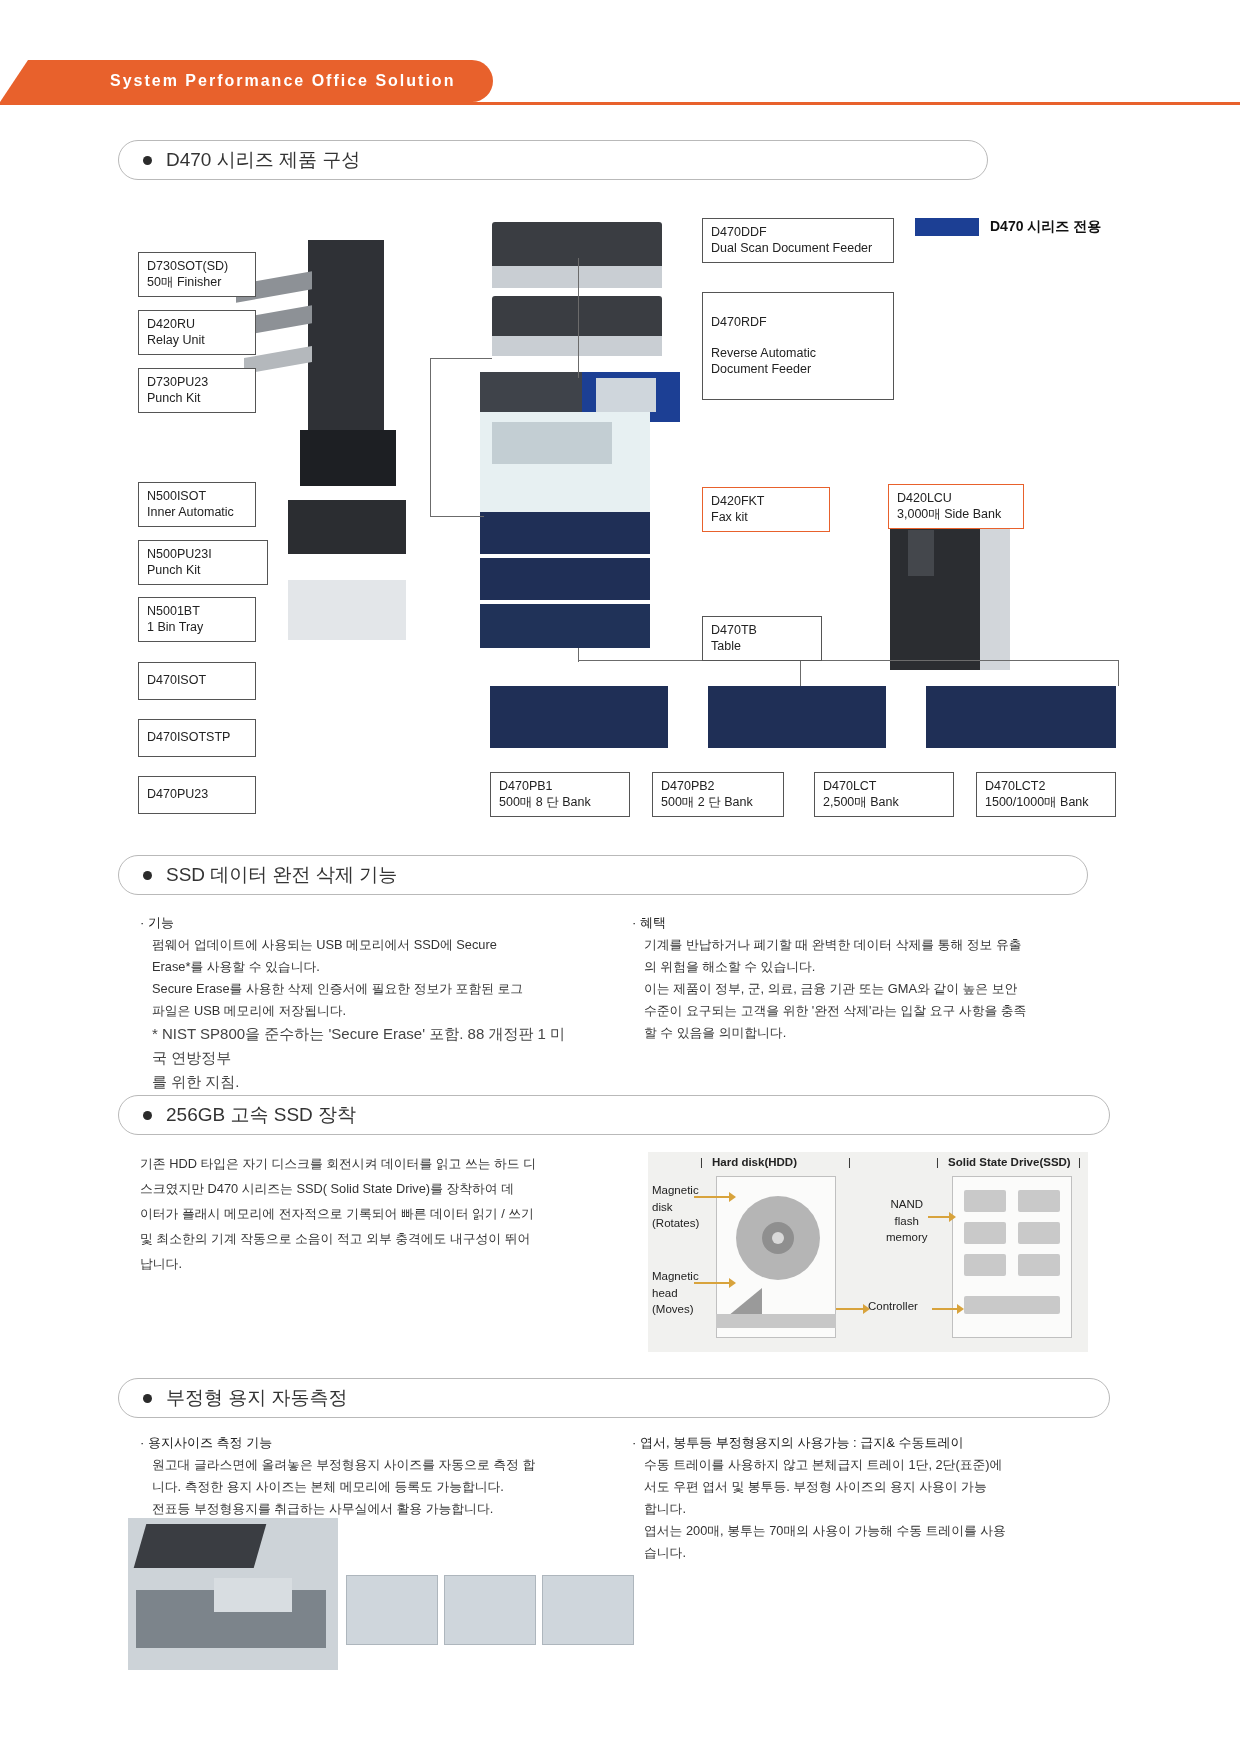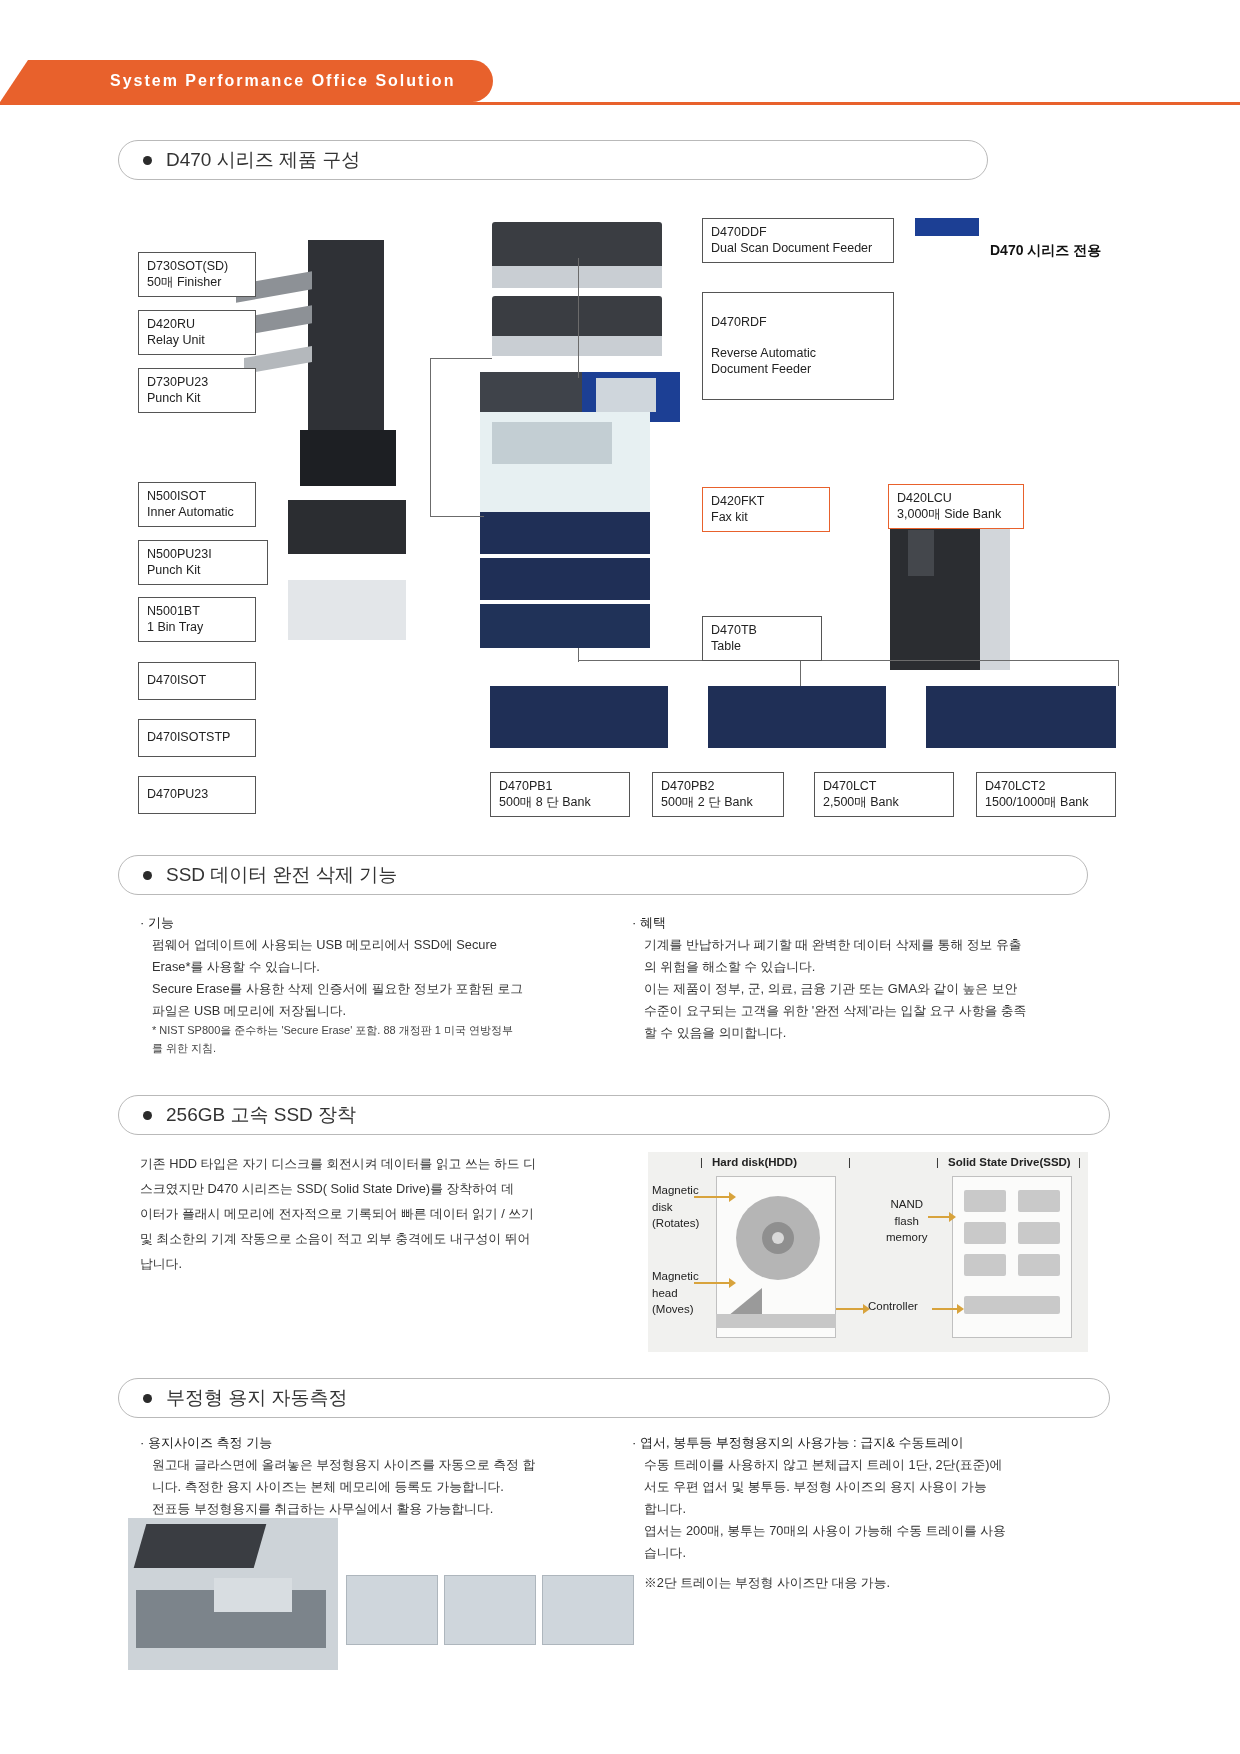--- a/index.html
+++ b/index.html
@@ -47,26 +47,26 @@
     background:#fff; padding:6px 8px; line-height:1.25;
     font-size:12.5px; color:#222;
   }
   .lbl.orange { border-color:#e8612c; }
   .lbl .t1 { display:block; }
   .lbl .t2 { display:block; }
 
   
   .shape { position:absolute; }
   .legend-swatch { position:absolute; width:64px; height:18px; background:#1c3f94; }
-  .legend-text { position:absolute; font-size:14px; font-weight:bold; color:#111;margin-top:24px; }
+  .legend-text { position:absolute; font-size:14px; font-weight:bold; color:#111; }
 
   
   .tx { position:absolute; font-size:12.8px; line-height:1.72; color:#333; }
   .tx p { margin:0; }
-  .sub { font-size:11px; color:#444; }
+  .sub { font-size:15px; color:#444; }
 
   .col-title { font-size:13px; color:#222; margin-bottom:2px; }
 
   
   .ssd-box { position:absolute; border:1px solid #c9c9c9; background:#f0f0f0; }
   .ssd-inner { position:absolute; background:#fafafa; border:1px solid #c0c0c0; }
   .ssd-cap { position:absolute; font-size:11.5px; color:#222; }
   .chip { position:absolute; background:#c9c9c9; border-radius:2px; }
   .arrow { position:absolute; height:2px; background:#d8a33c; }
   .arrow:after {
@@ -307,21 +307,20 @@
   <p style="padding-left:12px;">전표등 부정형용지를 취급하는 사무실에서 활용 가능합니다.</p>
 </div>
 
 <div class="tx" style="left:632px; top:1432px; width:470px;">
   <p class="col-title">· 엽서, 봉투등 부정형용지의 사용가능 : 급지&amp; 수동트레이</p>
   <p style="padding-left:12px;">수동 트레이를 사용하지 않고 본체급지 트레이 1단, 2단(표준)에</p>
   <p style="padding-left:12px;">서도  우편 엽서 및 봉투등. 부정형 사이즈의 용지 사용이 가능</p>
   <p style="padding-left:12px;">합니다.</p>
   <p style="padding-left:12px;">엽서는 200매, 봉투는 70매의 사용이 가능해 수동 트레이를 사용</p>
   <p style="padding-left:12px;">습니다.</p>
-  <p style="padding-left:12px; padding-top:8px;">※2단 트레이는 부정형 사이즈만 대응 가능.</p>
 </div>
 
 <div class="photo" style="left:128px; top:1518px; width:210px; height:152px; background:#cdd3d8;"></div>
 <div class="shape" style="left:140px; top:1524px; width:120px; height:44px; background:#3a3d42; transform:skewX(-16deg);"></div>
 <div class="shape" style="left:136px; top:1590px; width:190px; height:58px; background:#7c848b;"></div>
 <div class="shape" style="left:214px; top:1578px; width:78px; height:34px; background:#d8dde1;"></div>
 
 <div class="panelshot" style="left:346px; top:1575px; width:92px; height:70px;"></div>
 <div class="panelshot" style="left:444px; top:1575px; width:92px; height:70px;"></div>
 <div class="panelshot" style="left:542px; top:1575px; width:92px; height:70px;"></div>

